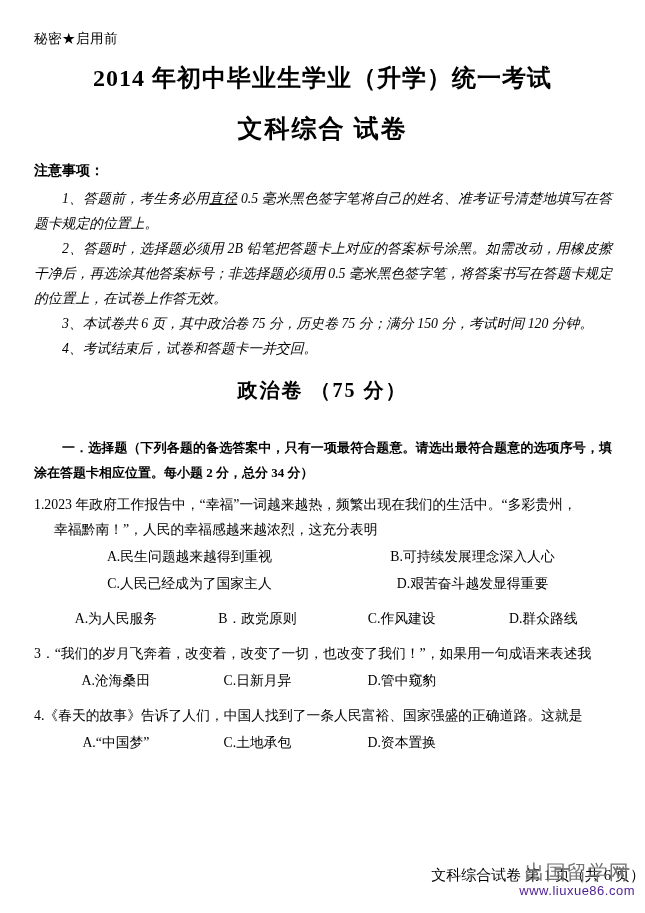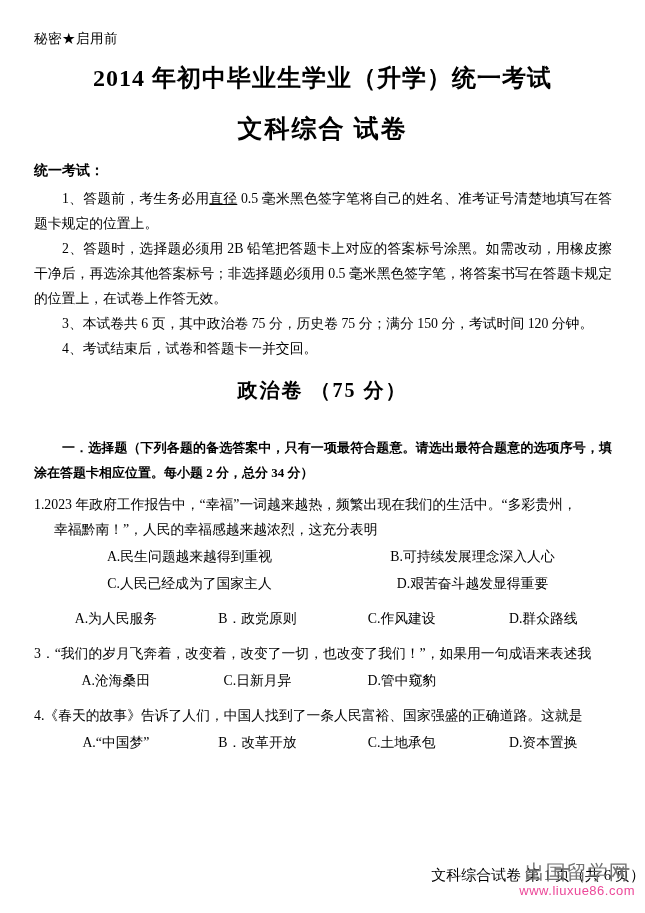--- a/index.html
+++ b/index.html
@@ -62,20 +62,21 @@
     left: 34px;
     top: 186px;
     width: 578px;
     font-size: 13.8px;
     line-height: 25px;
     text-align: justify;
   }
   .notice-body p {
     margin: 0;
     text-indent: 28px;
+    font-style: italic;
   }
   .u {
     text-decoration: underline;
   }
   .section-title {
     position: absolute;
     left: 0;
     right: 0;
     top: 377px;
     text-align: center;
@@ -142,37 +143,37 @@
     line-height: 1.15;
   }
   .watermark .wm-main {
     font-size: 20px;
     color: #737373;
     font-family: "Liberation Serif", "DejaVu Serif", serif;
     letter-spacing: 1px;
   }
   .watermark .wm-url {
     font-size: 13px;
-    color: #ec4899;
+    color: #4c1d95;
     font-family: "Liberation Sans", sans-serif;
     letter-spacing: 0.5px;
   }
 </style>
 </head>
 <body>
 
 <div class="page">
 
   <div class="secret">秘密★启用前</div>
 
   <div class="title-main">2014 年初中毕业生学业（升学）统一考试</div>
 
   <div class="title-sub">文科综合  试卷</div>
 
-  <div class="notice-head">统一考试：</div>
+  <div class="notice-head">注意事项：</div>
 
   <div class="notice-body">
     <p>1、答题前，考生务必用<span class="u">直径</span> 0.5 毫米黑色签字笔将自己的姓名、准考证号清楚地填写在答题卡规定的位置上。</p>
     <p>2、答题时，选择题必须用 2B 铅笔把答题卡上对应的答案标号涂黑。如需改动，用橡皮擦干净后，再选涂其他答案标号；非选择题必须用 0.5 毫米黑色签字笔，将答案书写在答题卡规定的位置上，在试卷上作答无效。</p>
     <p>3、本试卷共 6 页，其中政治卷 75 分，历史卷 75 分；满分 150 分，考试时间 120 分钟。</p>
     <p>4、考试结束后，试卷和答题卡一并交回。</p>
   </div>
 
   <div class="section-title">政治卷  （75 分）</div>
 
@@ -214,21 +215,20 @@
         <div>D.管中窥豹</div>
       </div>
     </div>
 
     <div class="q">
       <div class="q-stem">
         <span>4.</span><span>《春天的故事》告诉了人们，中国人找到了一条人民富裕、国家强盛的正确道路。这就是</span>
       </div>
       <div class="opts four-col-a">
         <div>A.“中国梦”</div>
-        <div>B．改革开放</div>
         <div>C.土地承包</div>
         <div>D.资本置换</div>
       </div>
     </div>
 
   </div>
 
   <div class="footer">文科综合试卷  第 1 页（共 6 页）</div>
 
   <div class="watermark">

